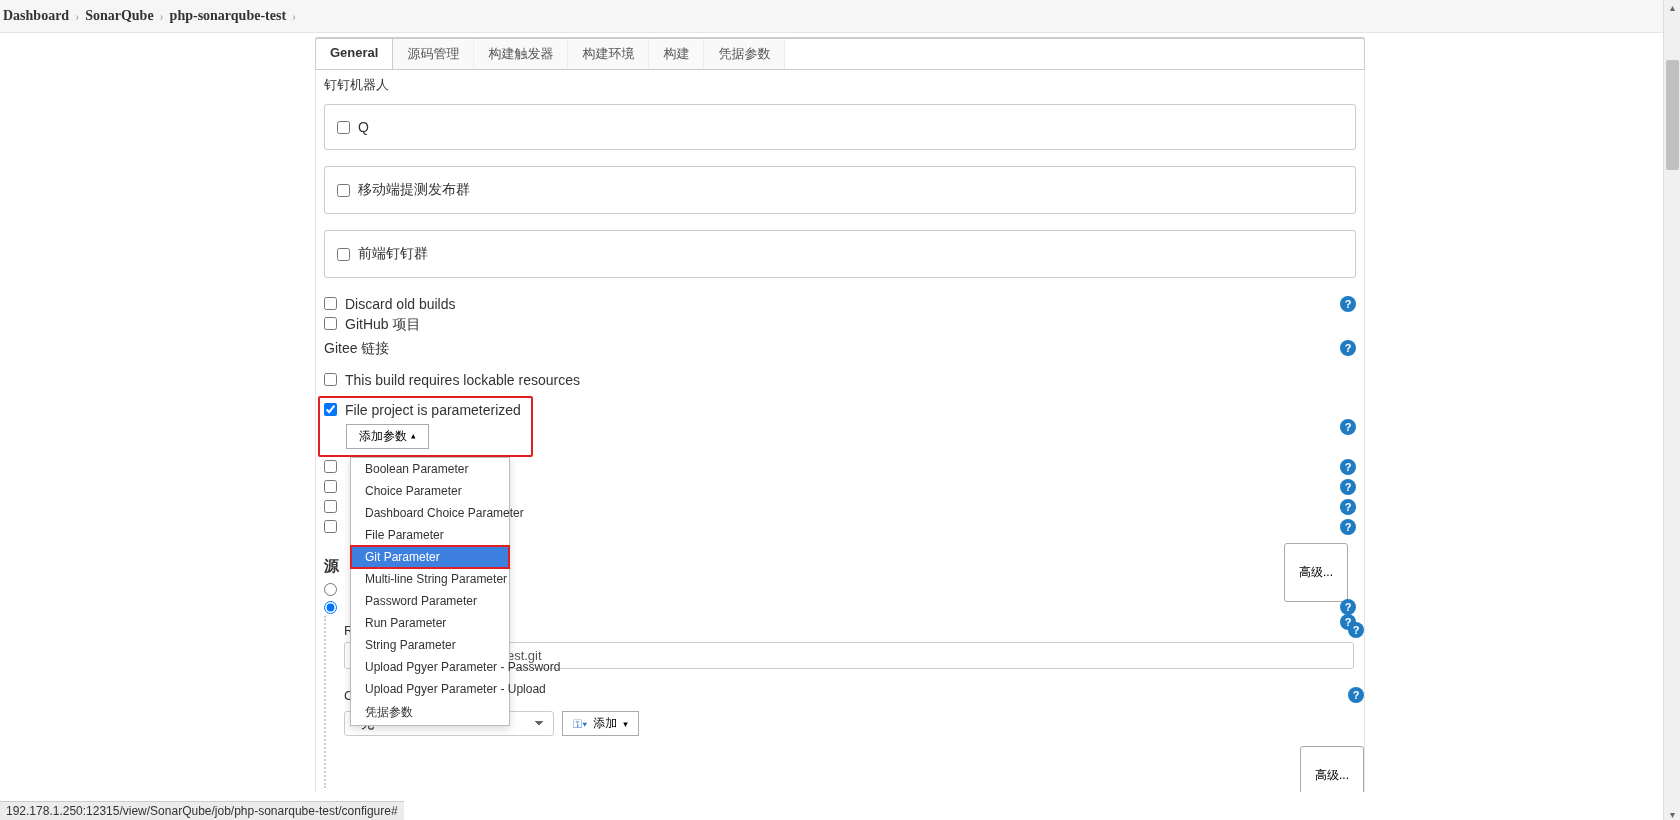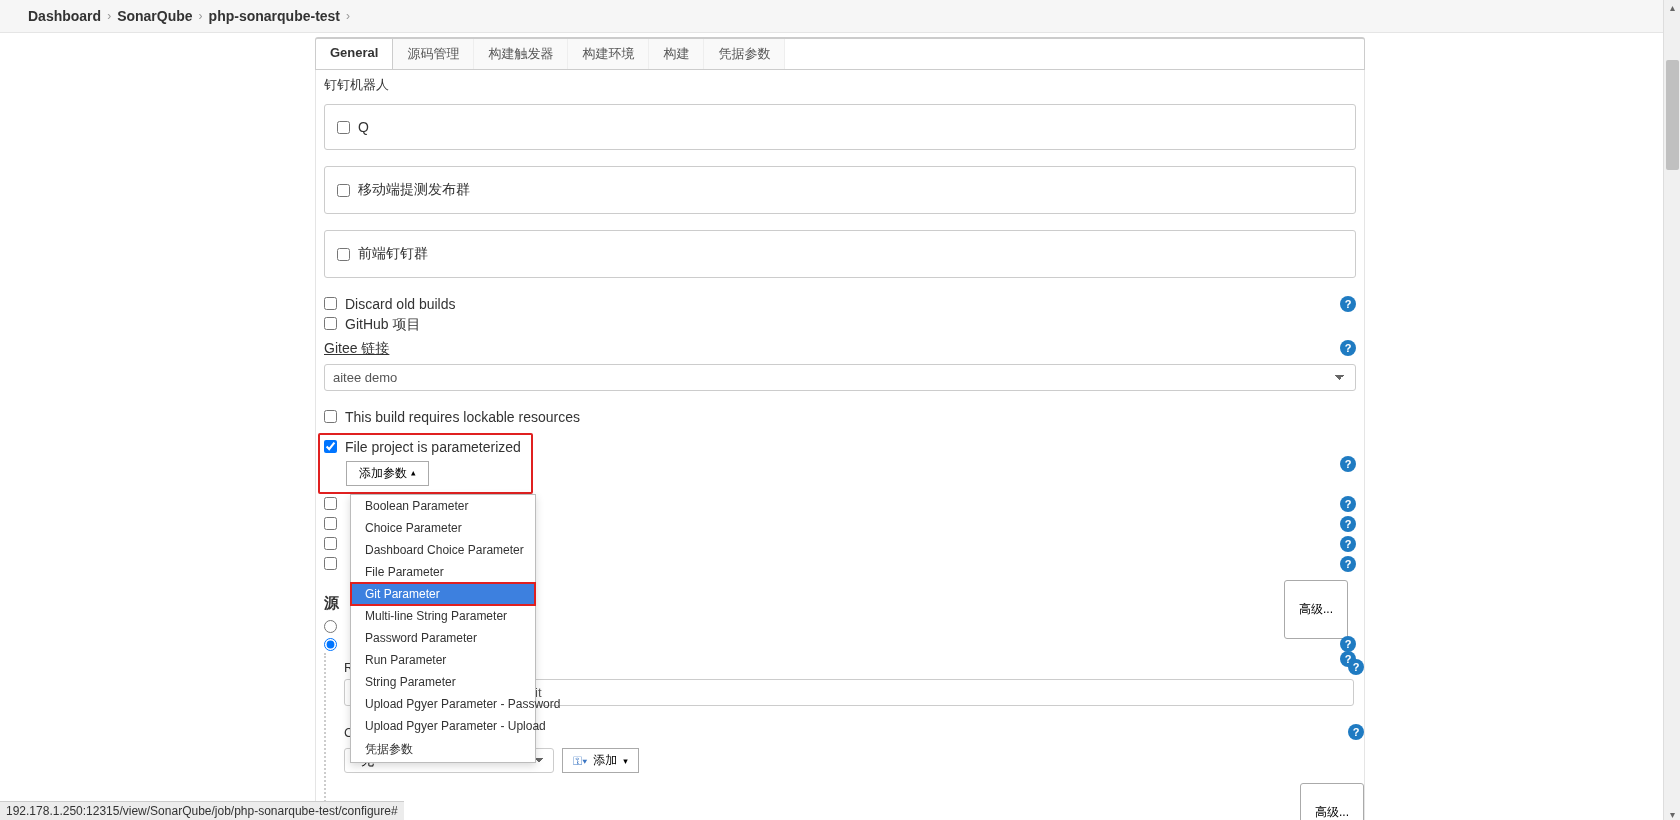--- a/index.html
+++ b/index.html
@@ -8,25 +8,26 @@
       font-size: 14px;
       color: #333;
       background: #fff;
       width: 1680px;
       overflow: hidden;
     }
     
     .breadcrumb {
       background: #f6f6f6;
       border-bottom: 1px solid #e5e5e5;
-      padding: 8px 28px;
+      padding: 8px 3px;
       display: flex;
       align-items: center;
       gap: 6px;
       font-size: 14px;
+      font-family: Liberation Serif, serif;
     }
     .crumb { color: #333; cursor: pointer; }
     .crumb.bold { font-weight: 600; }
     .crumb-sep { color: #999; font-size: 12px; }
     .main-wrap {
       display: flex;
       justify-content: center;
       padding: 0 10px;
     }
     .container {
@@ -133,21 +134,21 @@
       display: inline-flex;
       align-items: center;
       gap: 4px;
     }
     .add-param-btn .caret { font-size: 9px; transform: rotate(180deg); }
     
     .dropdown {
       position: absolute;
       left: 26px;
       top: 0;
-      width: 186px;
+      width: 160px;
       background: #fff;
       border: 1px solid #bcbcbc;
       box-shadow: 0 3px 8px rgba(0,0,0,0.15);
       z-index: 10;
     }
     .dd-item {
       padding: 4px 14px;
       font-size: 12px;
       color: #333;
       cursor: pointer;
@@ -288,27 +289,24 @@
       <div class="row">
         <input type="checkbox" style="">
         <span>Discard old builds</span>
         <span class="help-icon">?</span>
       </div>
       <div class="row">
         <input type="checkbox" style="">
         <span>GitHub 项目</span>
       </div>
 
-      <div class="row" style="padding-top:4px;text-decoration:underline;">
+      <div class="row" style="padding-top:4px;">
         <span>Gitee 链接</span>
         <span class="help-icon">?</span>
       </div>
-      <select class="select-full">
-        <option>aitee demo</option>
-      </select>
 
       <div class="row" style="margin-top:10px;">
         <input type="checkbox" style="">
         <span>This build requires lockable resources</span>
       </div>
 
       <div class="red-box">
         <div class="row" style="padding:0;">
           <input type="checkbox" checked="" style="">
           <span>File project is parameterized</span>

